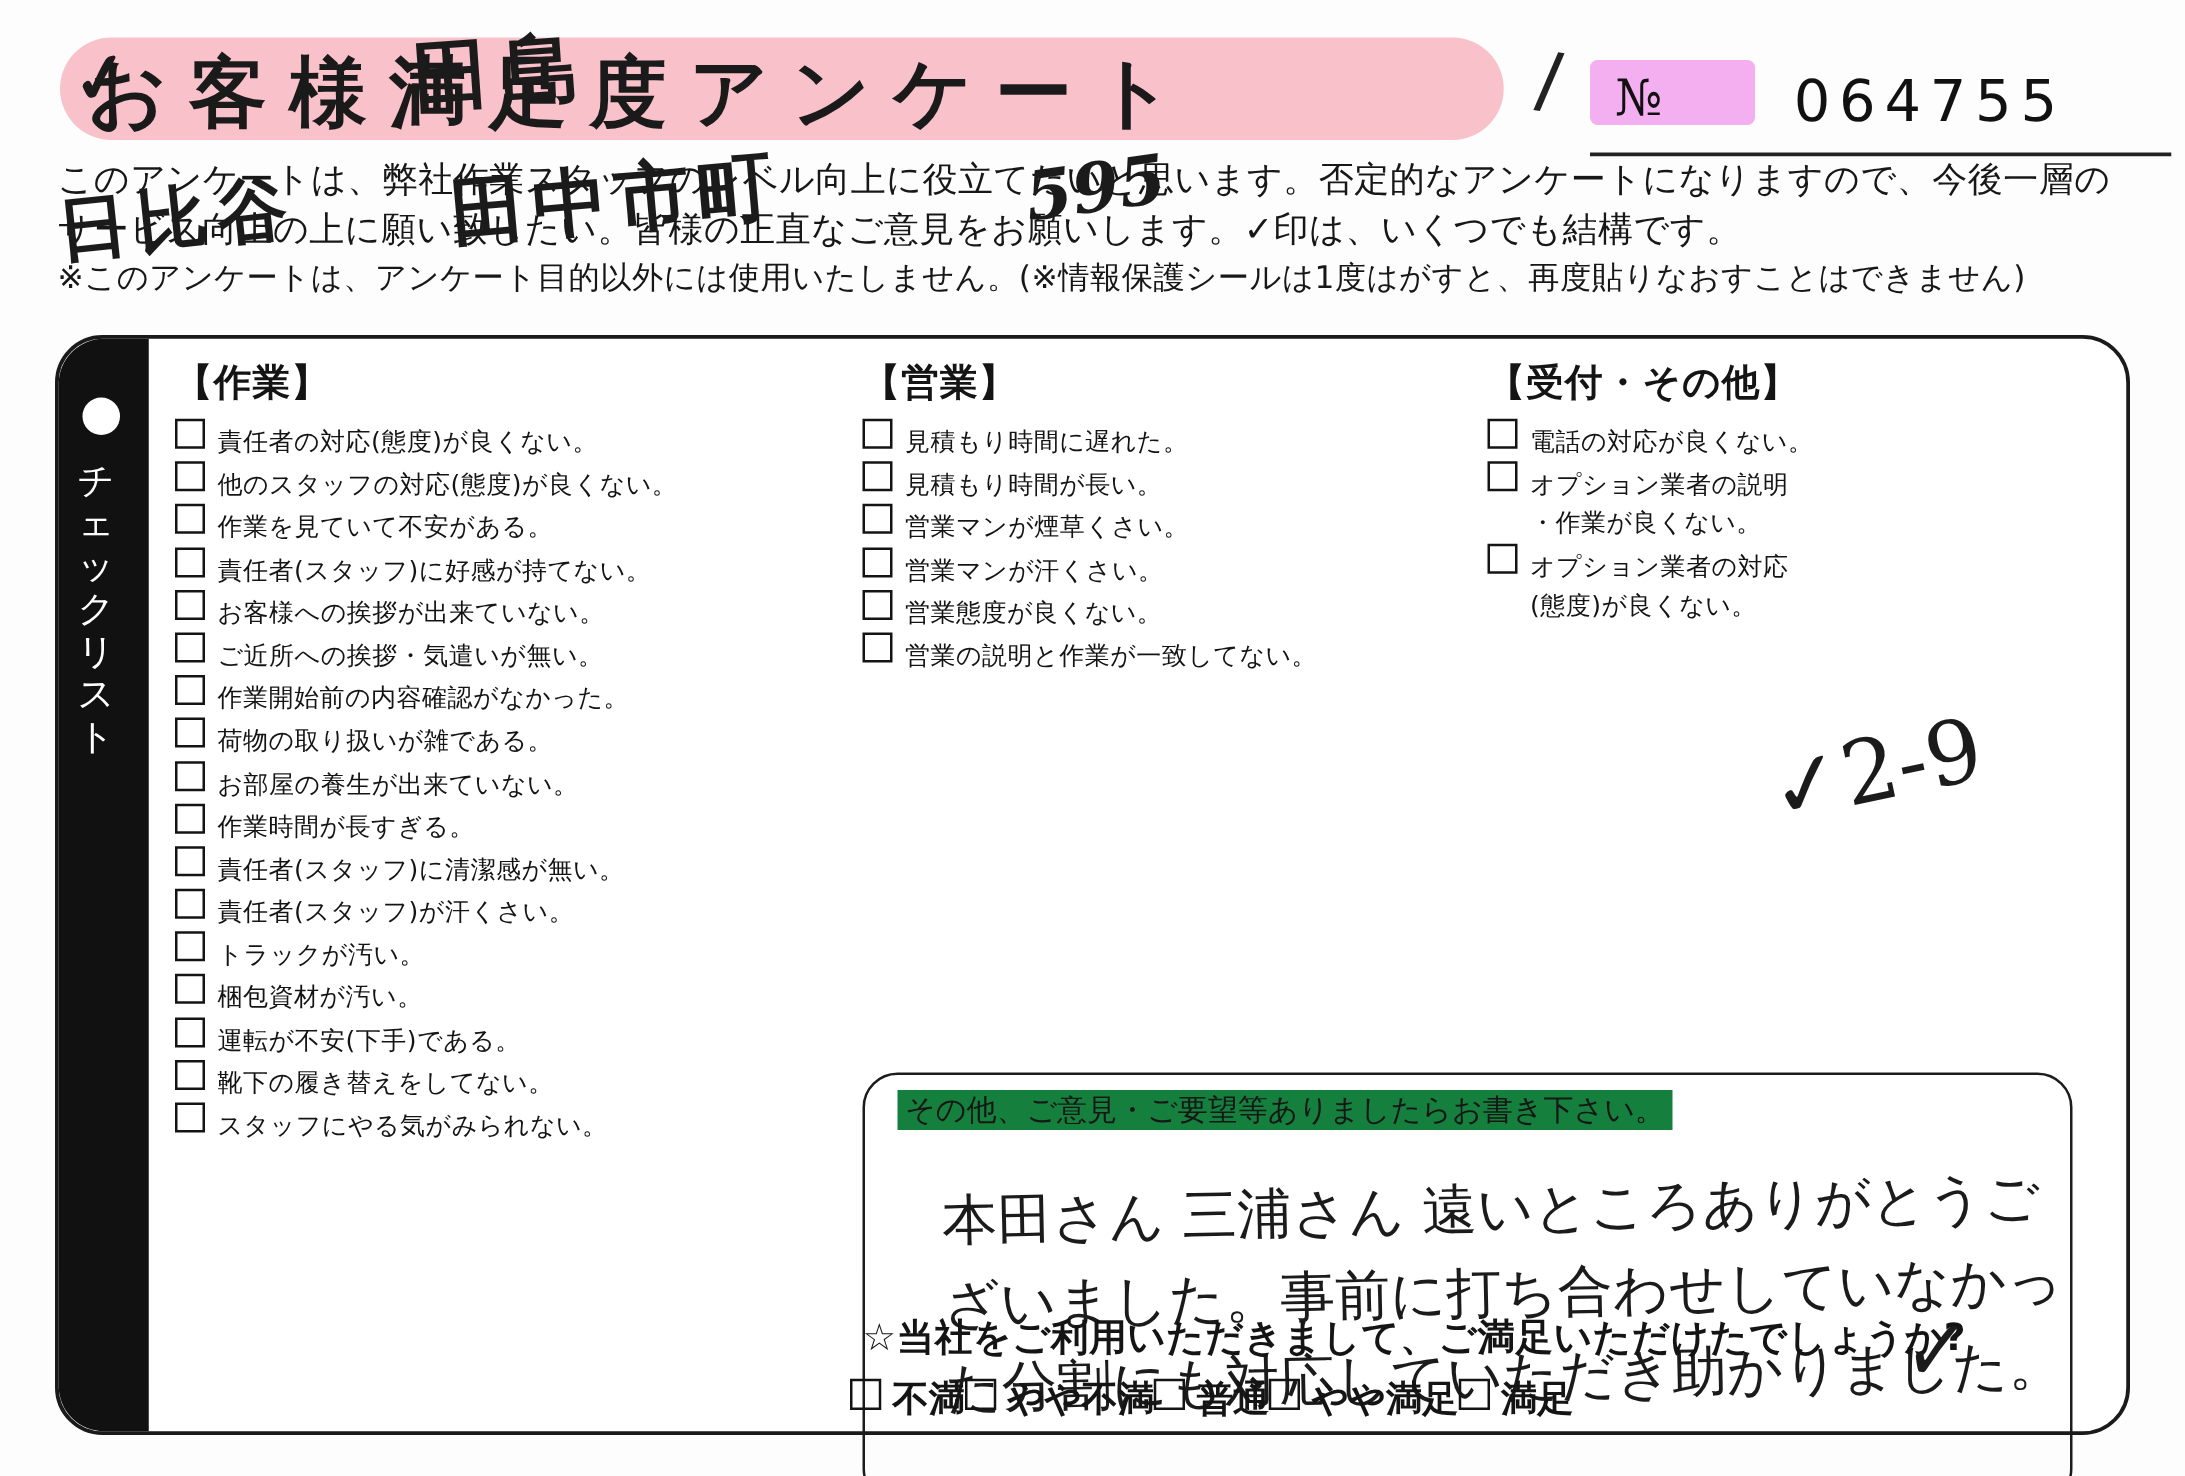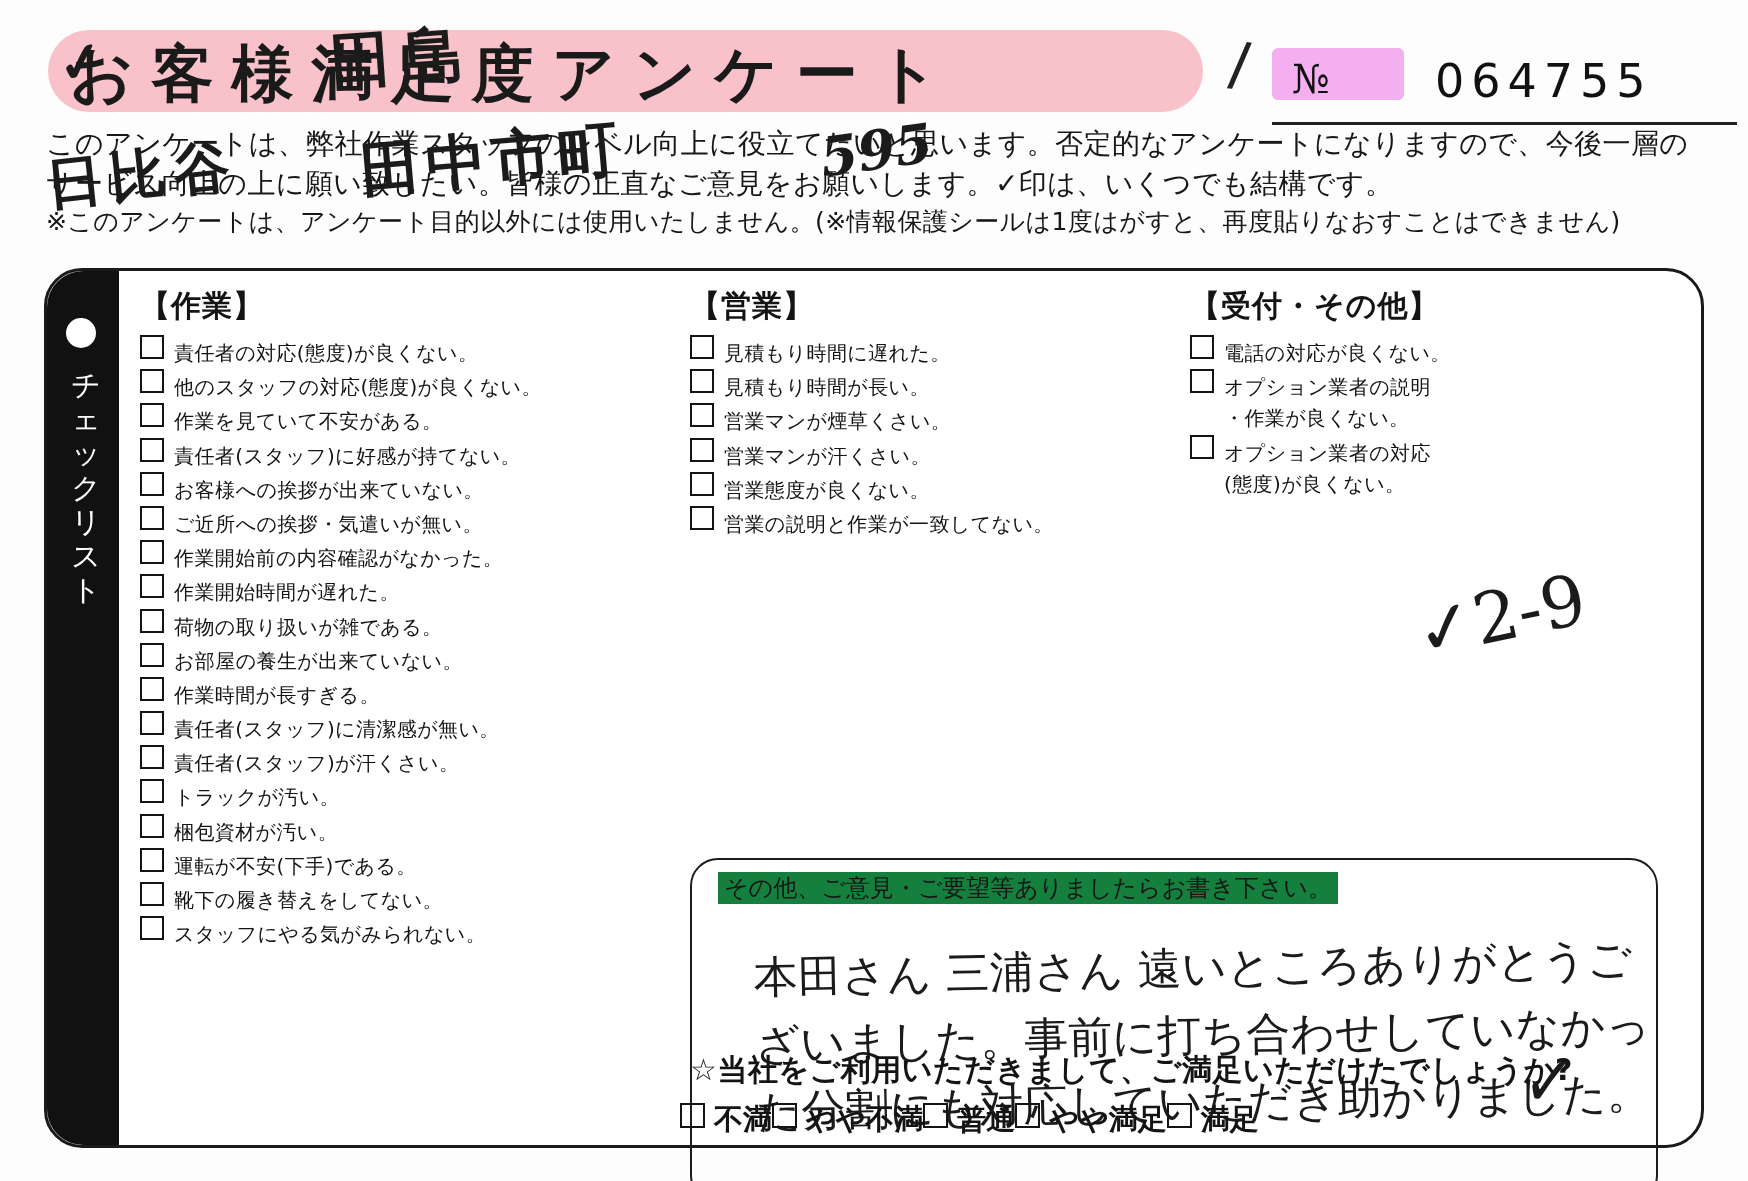--- a/index.html
+++ b/index.html
@@ -174,21 +174,21 @@
     background: #ffffff;
   }
   .spine-label {
     position: absolute;
     left: 62px;
     top: 368px;
     width: 40px;
     color: #ffffff;
     font-size: 29px;
     line-height: 1.18;
-    text-align: right;
+    text-align: left;
     font-family: Liberation Sans, sans-serif;
     letter-spacing: 1px;
   }
 
   
   .col {
     position: absolute;
     font-family: "DejaVu Sans", sans-serif;
     color: #141414;
   }
@@ -349,21 +349,20 @@
 
   <div class="col col-work">
     <div class="col-head">【作業】</div>
     <div class="opt"><span class="box"></span><span>責任者の対応(態度)が良くない。</span></div>
     <div class="opt"><span class="box"></span><span>他のスタッフの対応(態度)が良くない。</span></div>
     <div class="opt"><span class="box"></span><span>作業を見ていて不安がある。</span></div>
     <div class="opt"><span class="box"></span><span>責任者(スタッフ)に好感が持てない。</span></div>
     <div class="opt"><span class="box"></span><span>お客様への挨拶が出来ていない。</span></div>
     <div class="opt"><span class="box"></span><span>ご近所への挨拶・気遣いが無い。</span></div>
     <div class="opt"><span class="box"></span><span>作業開始前の内容確認がなかった。</span></div>
-    <div class="opt"><span class="box"></span><span>作業開始時間が遅れた。</span></div>
     <div class="opt"><span class="box"></span><span>荷物の取り扱いが雑である。</span></div>
     <div class="opt"><span class="box"></span><span>お部屋の養生が出来ていない。</span></div>
     <div class="opt"><span class="box"></span><span>作業時間が長すぎる。</span></div>
     <div class="opt"><span class="box"></span><span>責任者(スタッフ)に清潔感が無い。</span></div>
     <div class="opt"><span class="box"></span><span>責任者(スタッフ)が汗くさい。</span></div>
     <div class="opt"><span class="box"></span><span>トラックが汚い。</span></div>
     <div class="opt"><span class="box"></span><span>梱包資材が汚い。</span></div>
     <div class="opt"><span class="box"></span><span>運転が不安(下手)である。</span></div>
     <div class="opt"><span class="box"></span><span>靴下の履き替えをしてない。</span></div>
     <div class="opt"><span class="box"></span><span>スタッフにやる気がみられない。</span></div>

